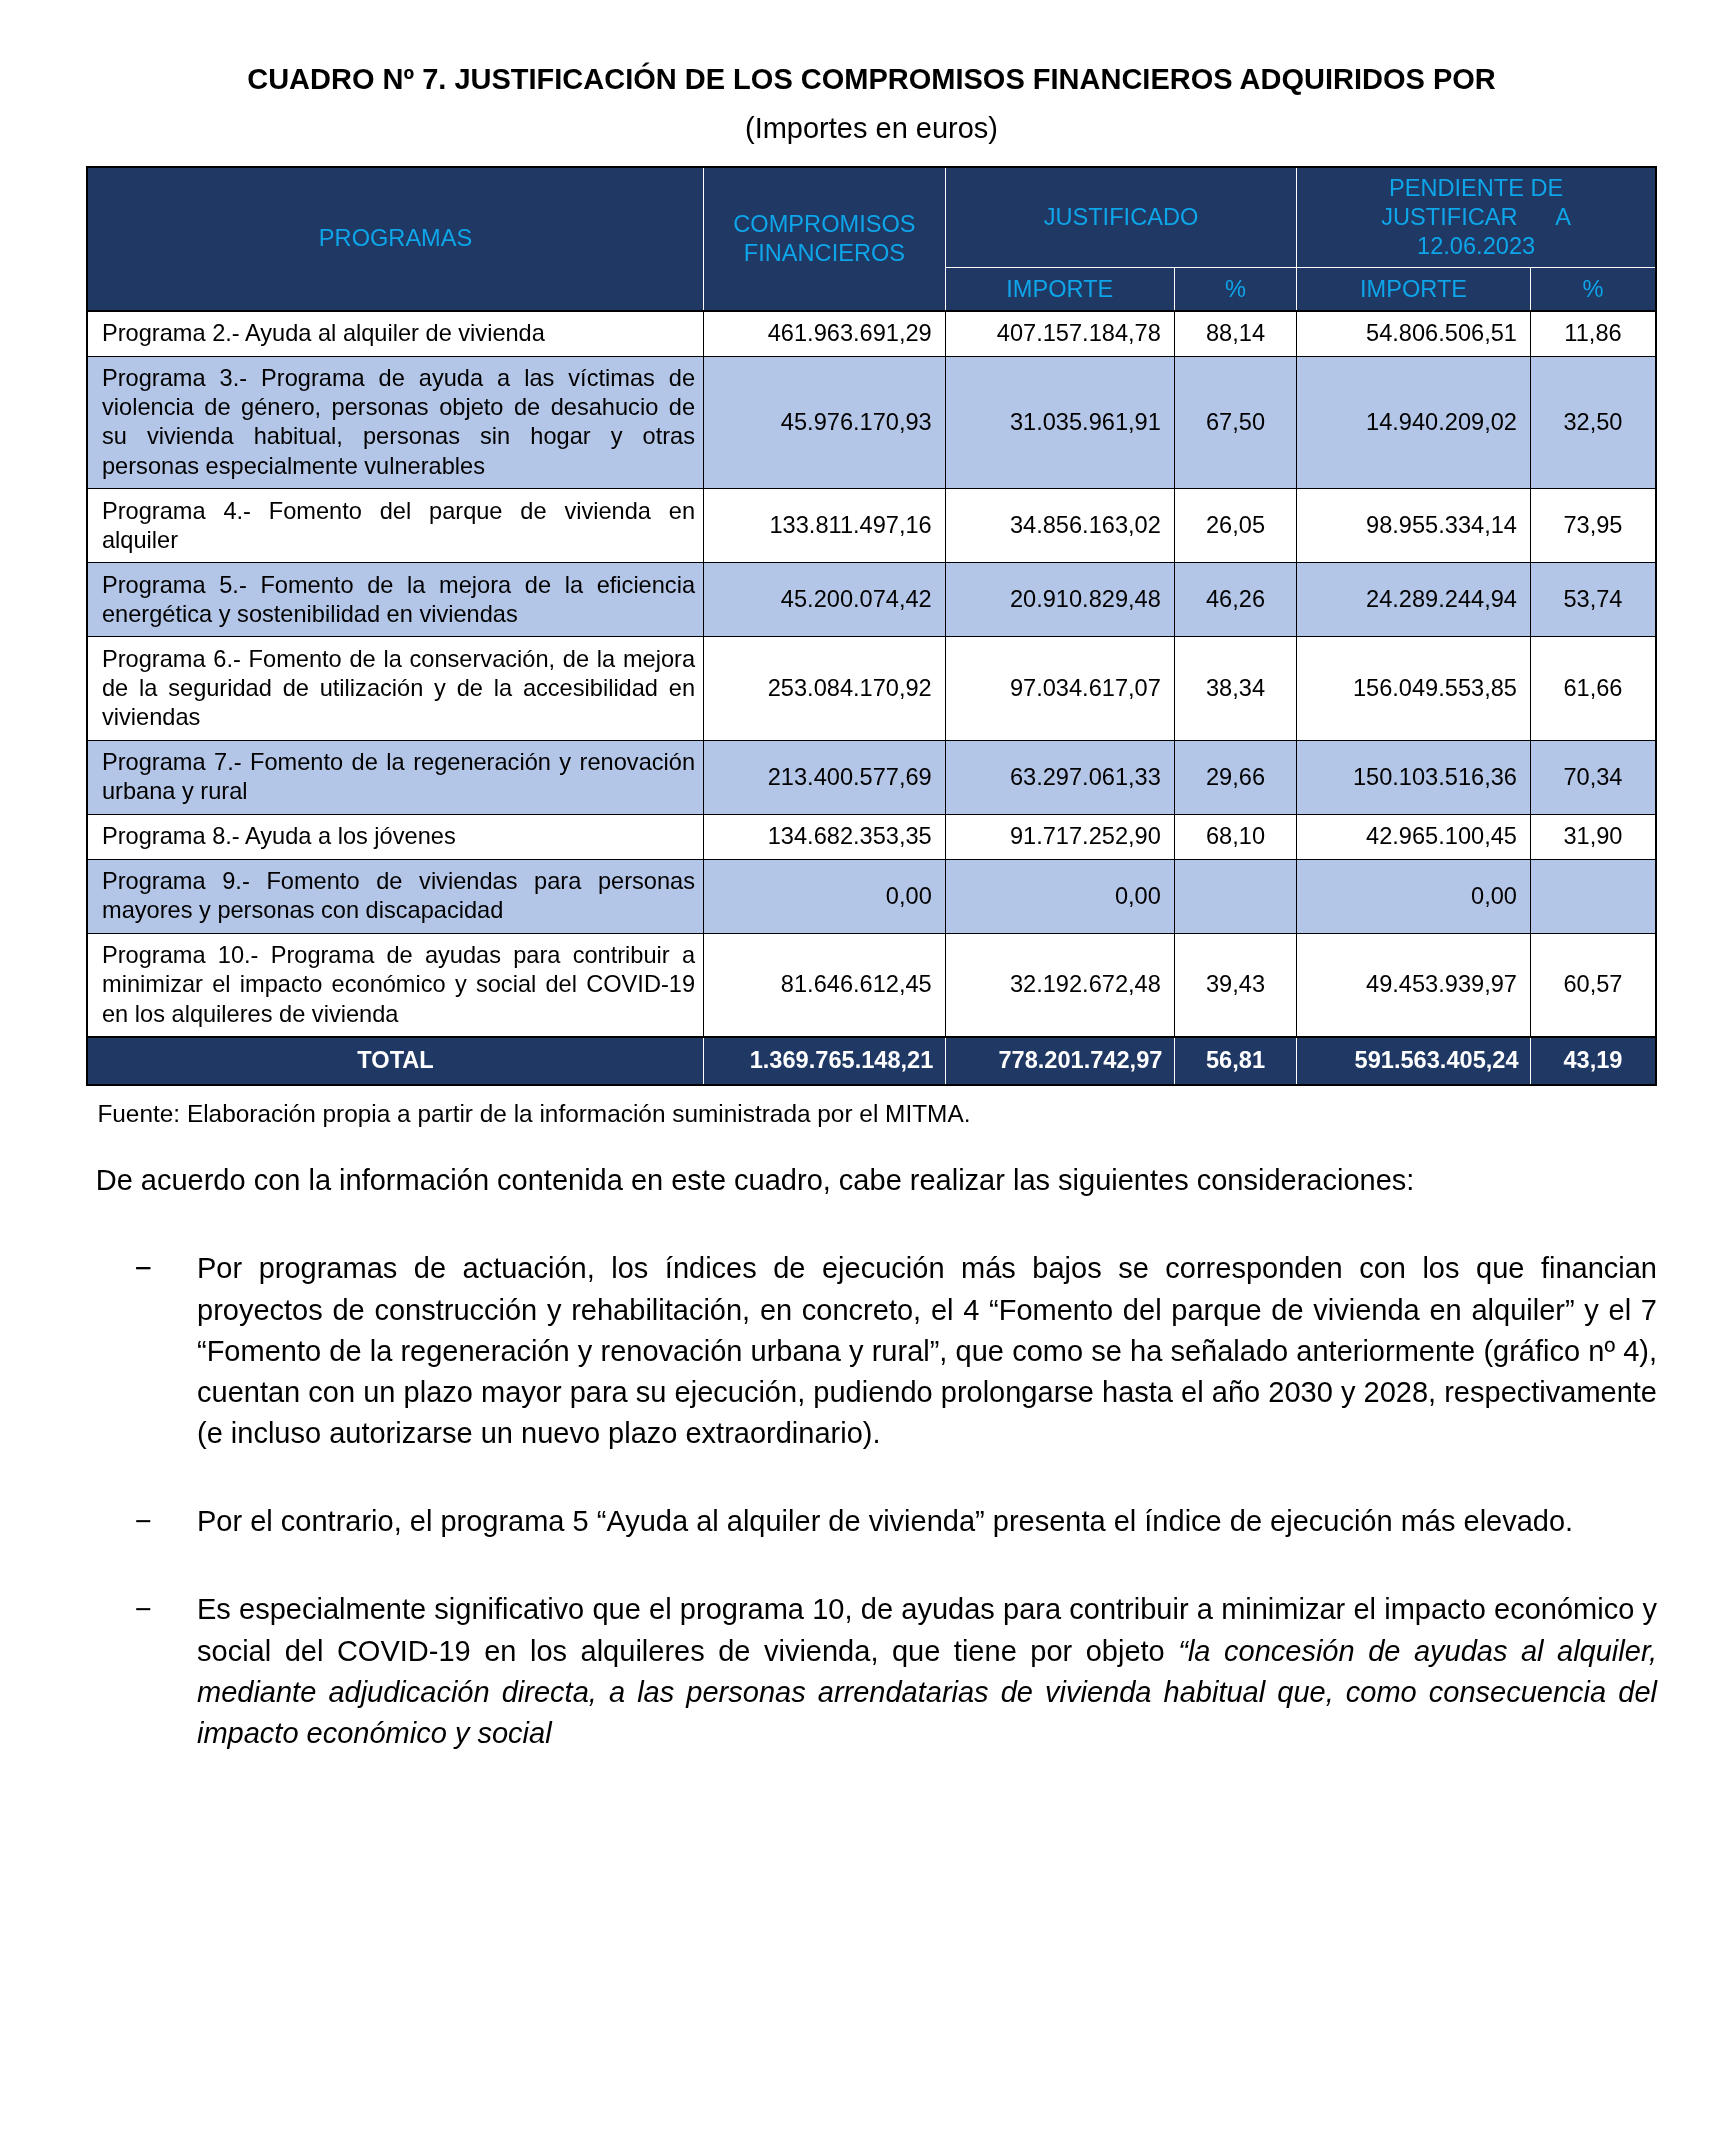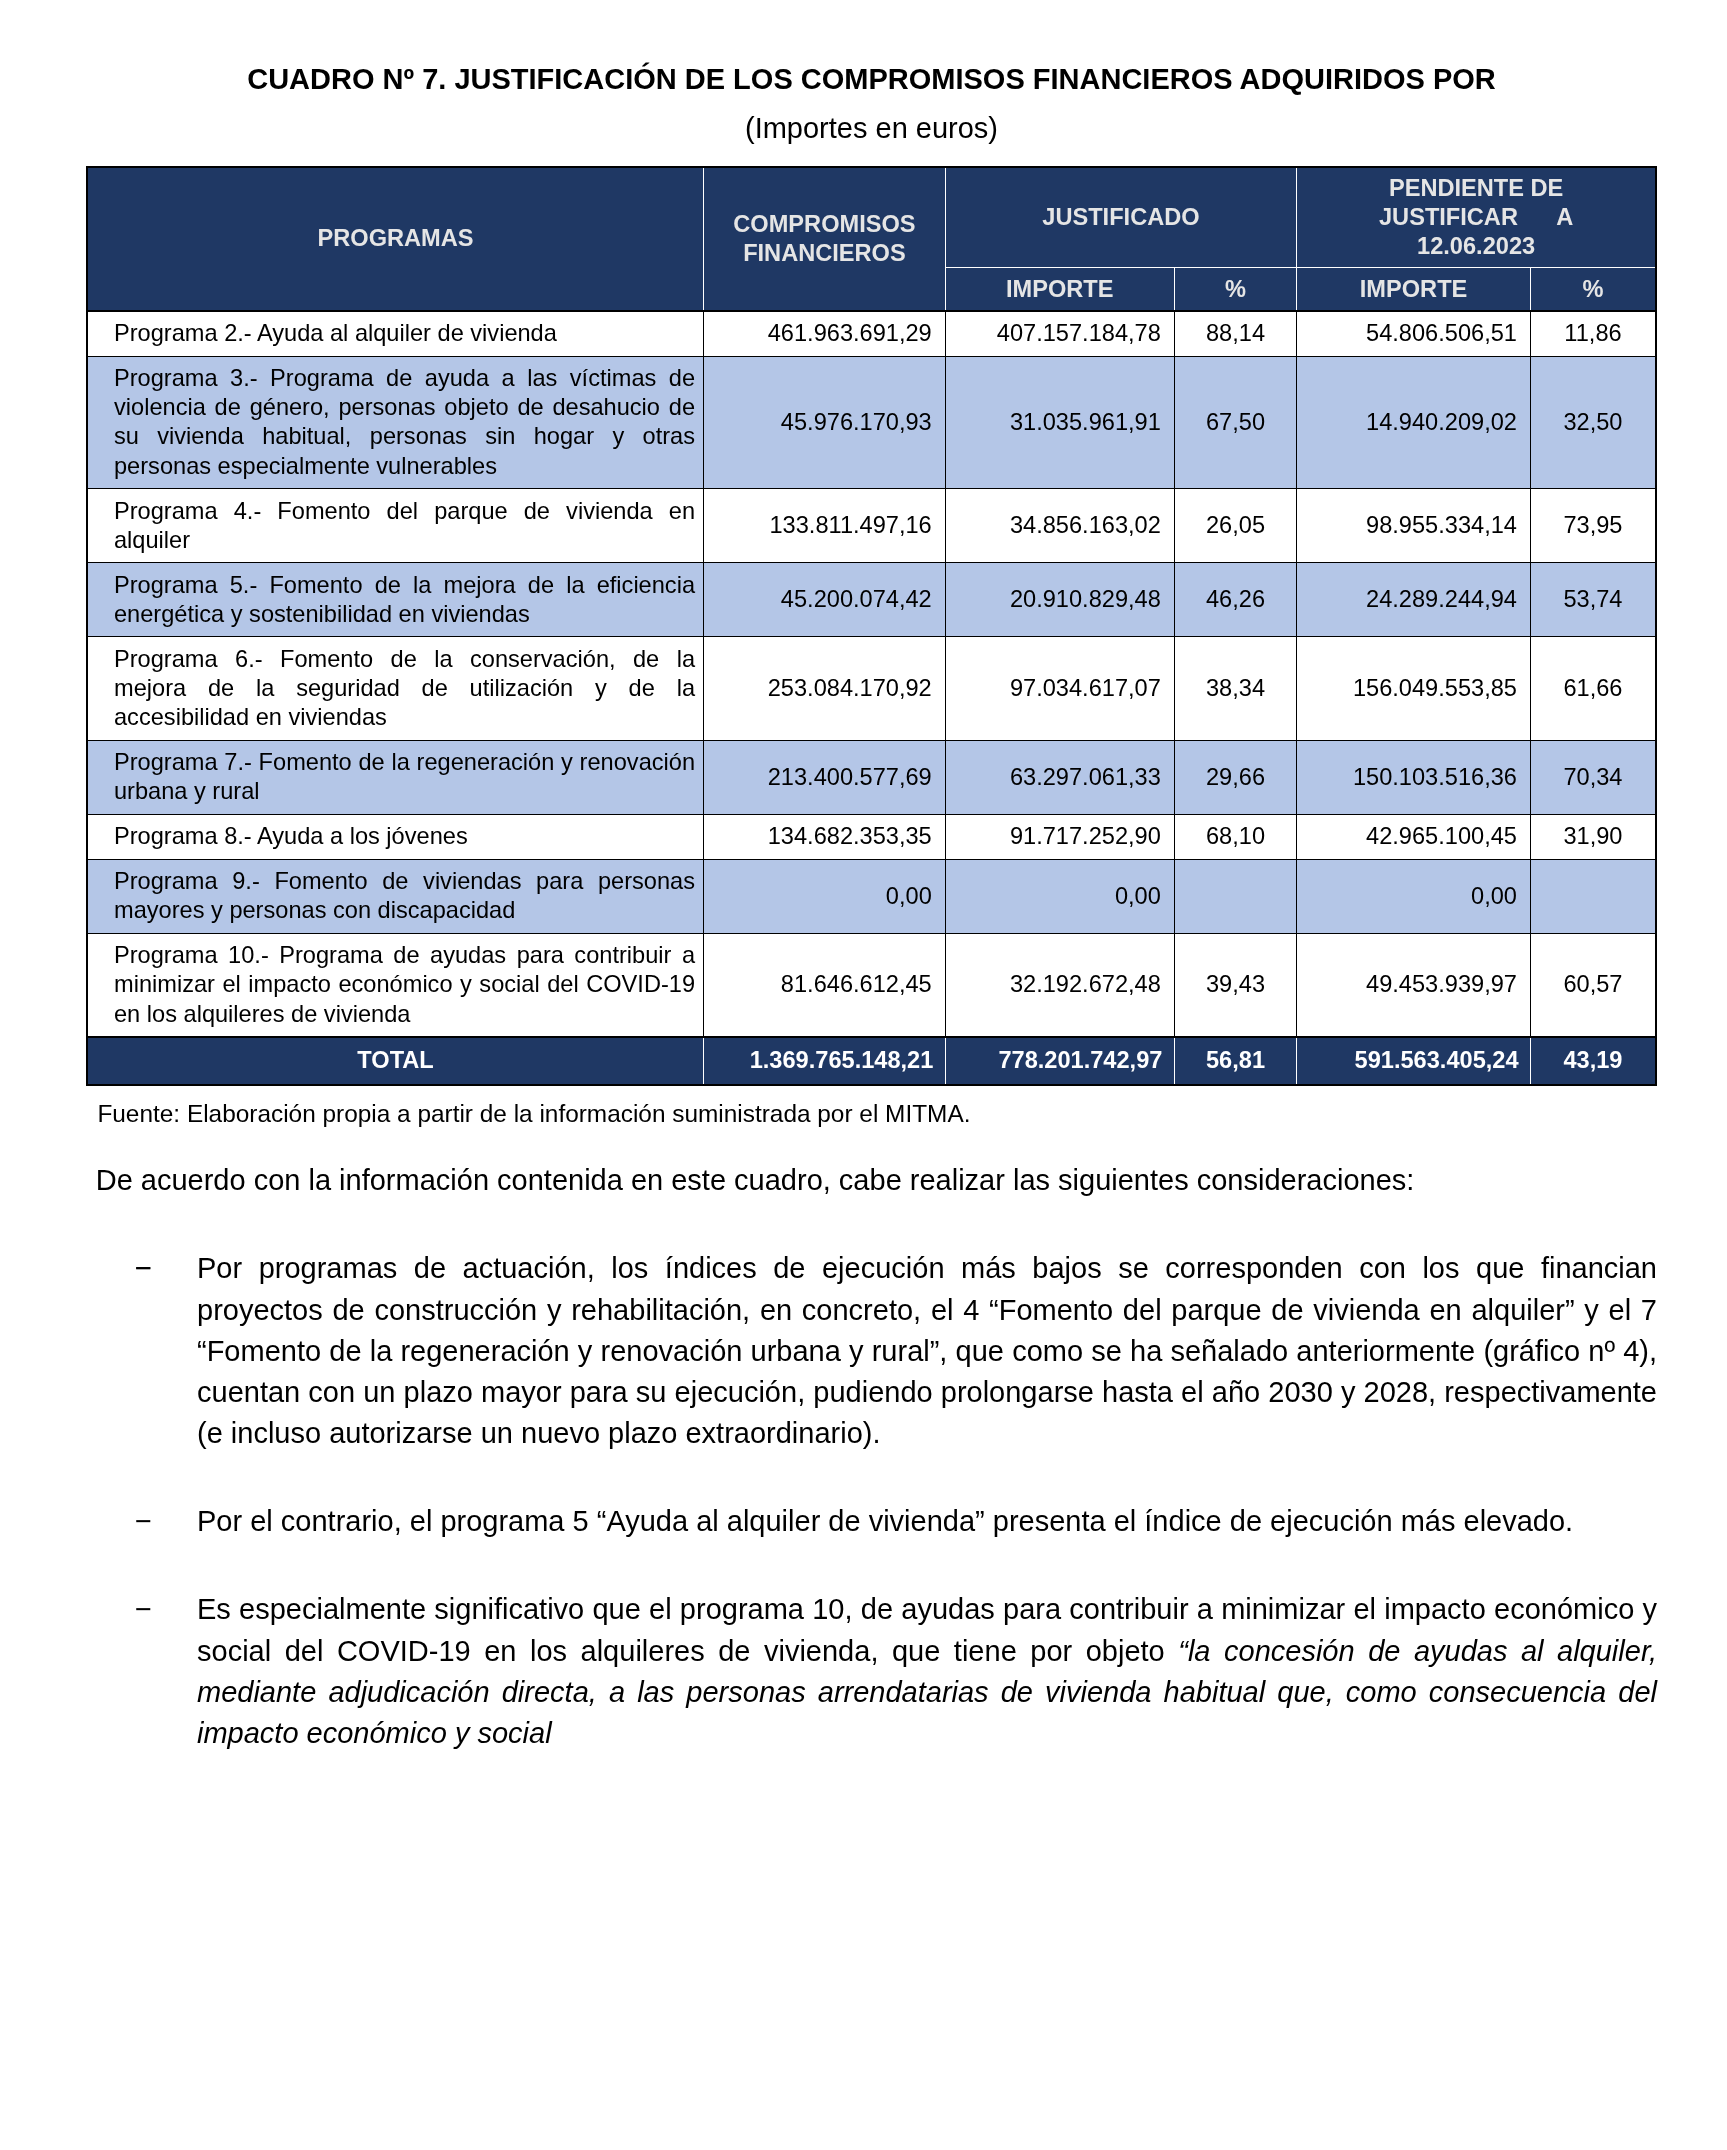--- a/index.html
+++ b/index.html
@@ -10,30 +10,30 @@
     color:#000;
     padding:24.4px 70px 0 86px;
   }
   .title { font-size:29px; font-weight:bold; text-align:center; line-height:1.32; }
   .title span { display:block;margin-top:36px; }
   .subtitle { font-size:29px; text-align:center; margin-top:13px; }
 
   table { width:100%; border-collapse:collapse; margin-top:21px; border:2.4px solid #000; table-layout:fixed; }
   th, td { font-size:23.6px; }
   thead th {
-    background:#1F3864; color:#e5e5e5; font-weight:bold;
+    background:#1F3864; color:#0ea5e9; font-weight:normal;
     border:1.6px solid #fff; padding:6.5px 6.5px;
     text-align:center; vertical-align:middle; line-height:1.22;
   }
   thead th.bb { border-bottom:2.4px solid #000; }
   .hline { display:block; }
   .spread { word-spacing:32.5px; }
 
   tbody td { border:1.6px solid #000; padding:7.3px 11.4px; vertical-align:middle; line-height:1.24; background:#fff; }
-  td.prog { text-align:justify; padding-left:26px; padding-right:8.1px;margin-top:48px; }
+  td.prog { text-align:justify; padding-left:14px; padding-right:8.1px;margin-top:48px; }
   td.num  { text-align:right; padding-right:13px; }
   td.pct  { text-align:center; }
   tr.shaded td { background:#B4C6E7; }
   tr.total td {
     background:#1F3864; color:#fff; font-weight:bold;
     border:1.6px solid #fff; border-top:2.4px solid #000; padding:8.1px 11.4px; line-height:1.24;
   }
   tr.total td.label { text-align:center; }
 
   .source { font-size:24.4px; margin-top:14.6px; padding-left:11.4px; }

